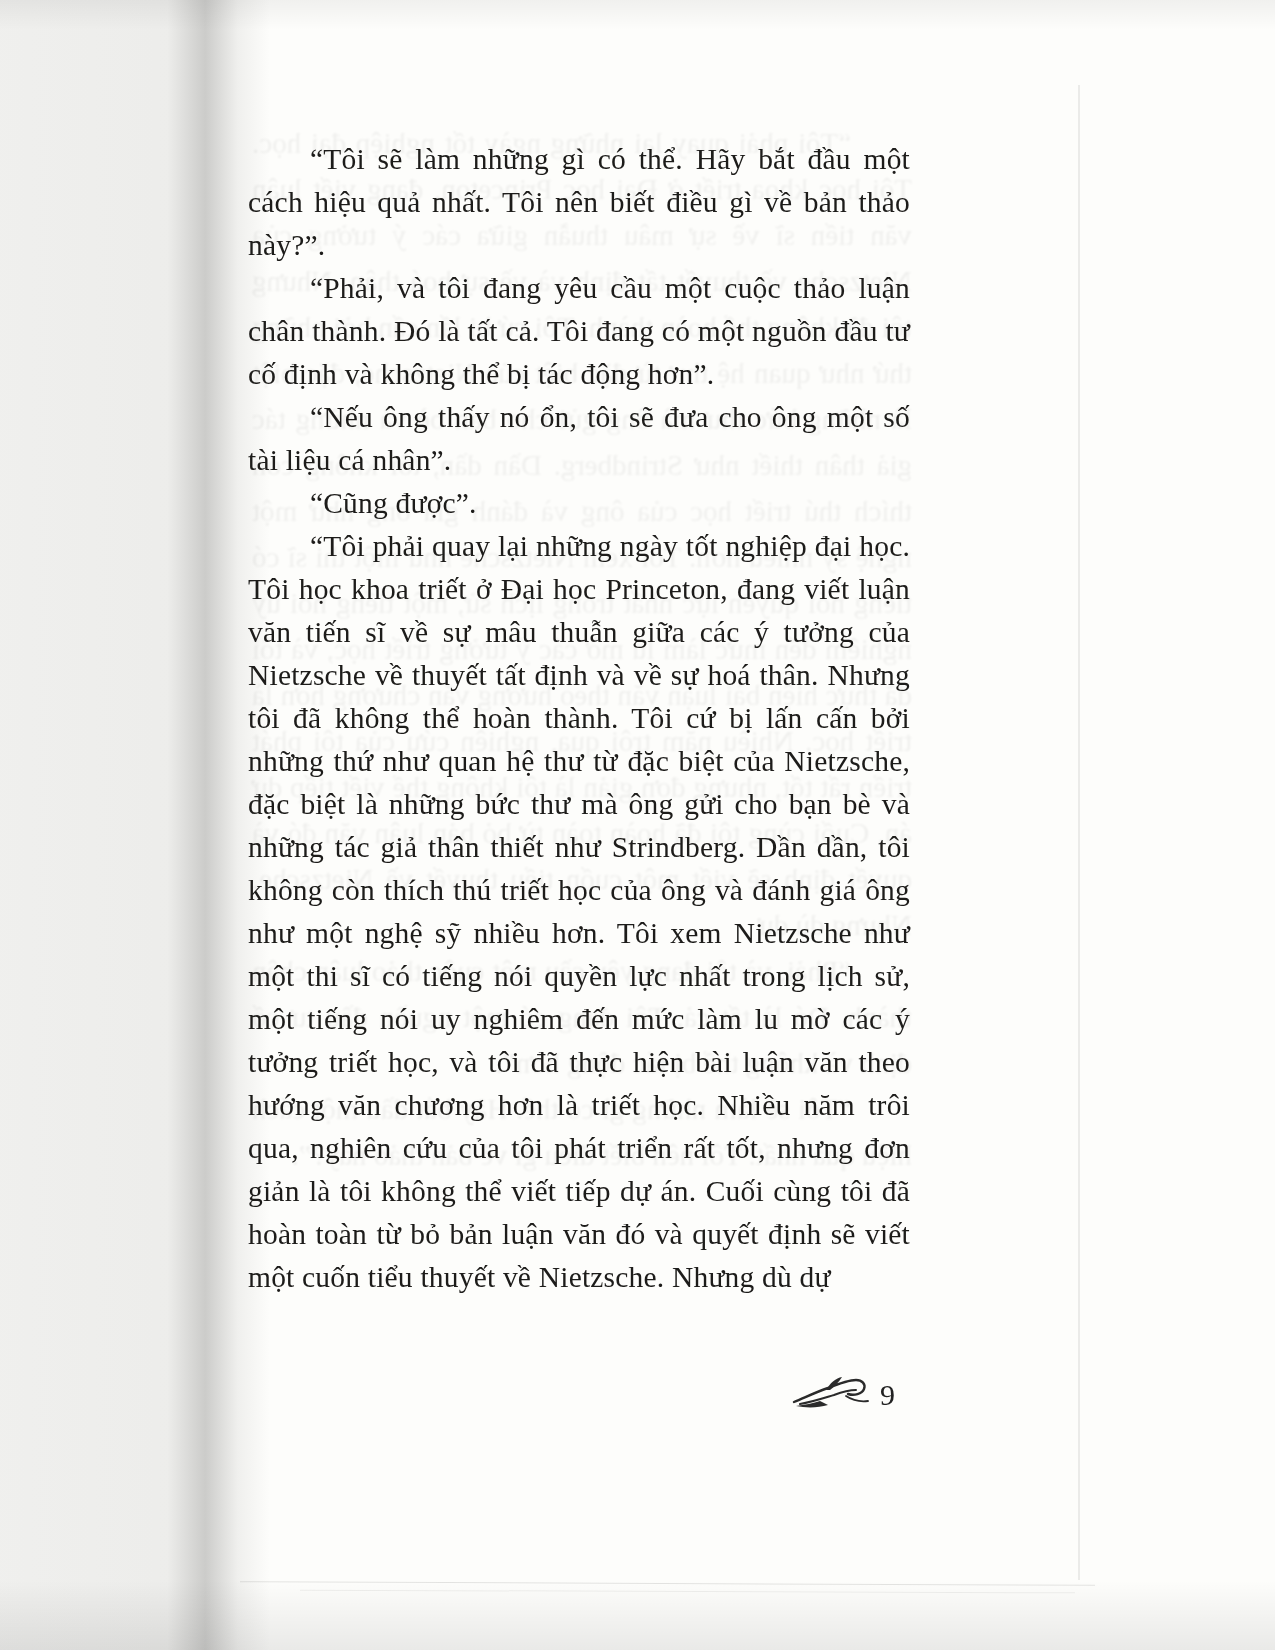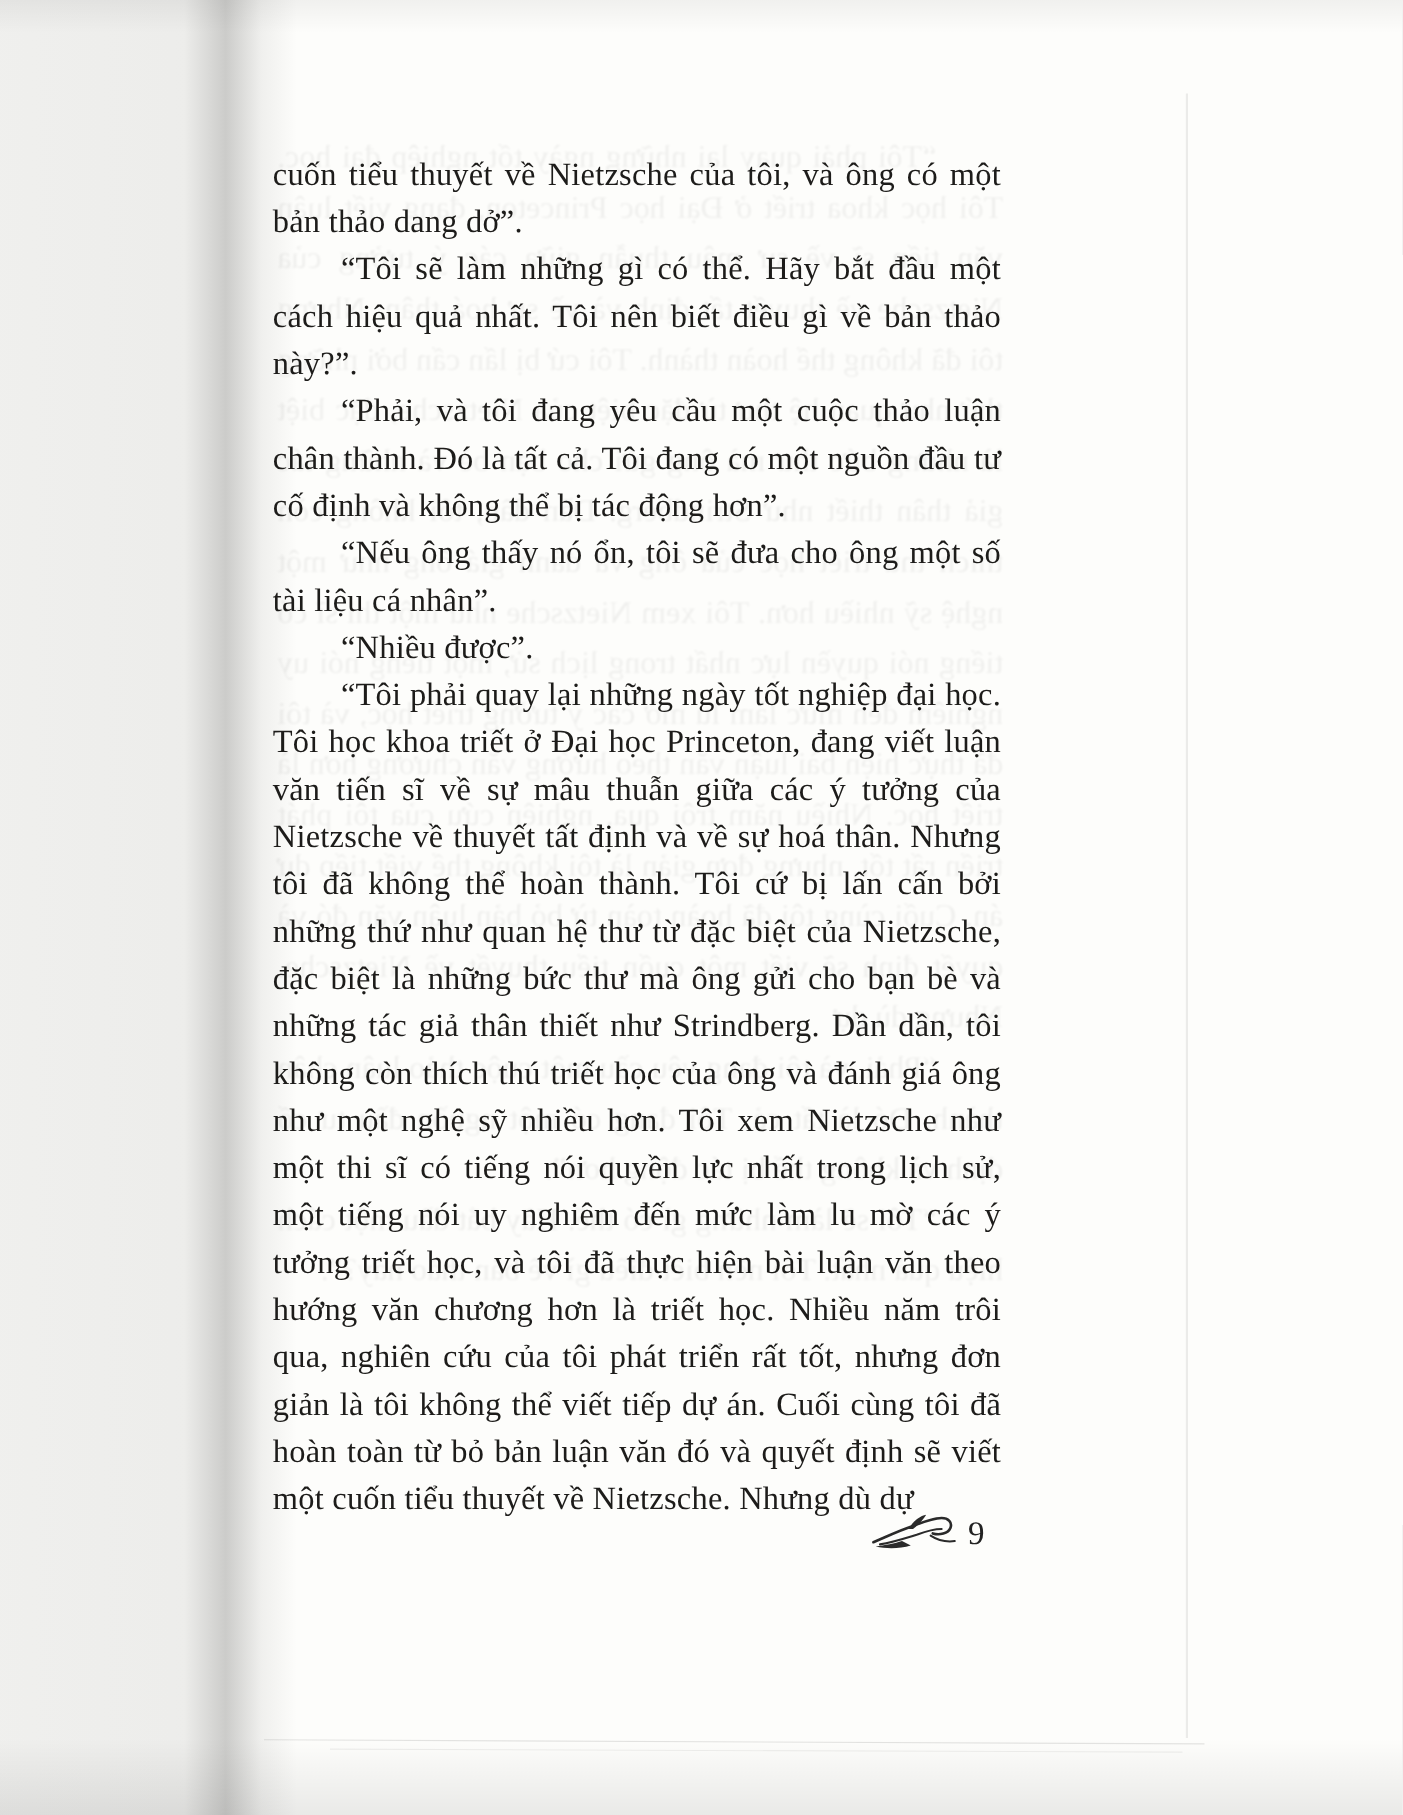--- a/index.html
+++ b/index.html
@@ -131,25 +131,24 @@
   <div class="page-stack-line-2"></div>
   <div class="bottom-shade"></div>
 
   <div class="ghost-layer" aria-hidden="true">
     <p>“Tôi phải quay lại những ngày tốt nghiệp đại học. Tôi học khoa triết ở Đại học Princeton, đang viết luận văn tiến sĩ về sự mâu thuẫn giữa các ý tưởng của Nietzsche về thuyết tất định và về sự hoá thân. Nhưng tôi đã không thể hoàn thành. Tôi cứ bị lấn cấn bởi những thứ như quan hệ thư từ đặc biệt của Nietzsche, đặc biệt là những bức thư mà ông gửi cho bạn bè và những tác giả thân thiết như Strindberg. Dần dần, tôi không còn thích thú triết học của ông và đánh giá ông như một nghệ sỹ nhiều hơn. Tôi xem Nietzsche như một thi sĩ có tiếng nói quyền lực nhất trong lịch sử, một tiếng nói uy nghiêm đến mức làm lu mờ các ý tưởng triết học, và tôi đã thực hiện bài luận văn theo hướng văn chương hơn là triết học. Nhiều năm trôi qua, nghiên cứu của tôi phát triển rất tốt, nhưng đơn giản là tôi không thể viết tiếp dự án. Cuối cùng tôi đã hoàn toàn từ bỏ bản luận văn đó và quyết định sẽ viết một cuốn tiểu thuyết về Nietzsche. Nhưng dù dự</p>
     <p>“Phải, và tôi đang yêu cầu một cuộc thảo luận chân thành. Đó là tất cả. Tôi đang có một nguồn đầu tư cố định và không thể bị tác động hơn”.</p>
     <p>“Tôi sẽ làm những gì có thể. Hãy bắt đầu một cách hiệu quả nhất. Tôi nên biết điều gì về bản thảo này?”.</p>
   </div>
 
   <div class="text-block">
-    <p class="continuation">cuốn tiểu thuyết về Nietzsche của tôi, và ông có một bản thảo dang dở”.</p>
     <p>“Tôi sẽ làm những gì có thể. Hãy bắt đầu một cách hiệu quả nhất. Tôi nên biết điều gì về bản thảo này?”.</p>
     <p>“Phải, và tôi đang yêu cầu một cuộc thảo luận chân thành. Đó là tất cả. Tôi đang có một nguồn đầu tư cố định và không thể bị tác động hơn”.</p>
     <p>“Nếu ông thấy nó ổn, tôi sẽ đưa cho ông một số tài liệu cá nhân”.</p>
-    <p>“Nhiều được”.</p>
+    <p>“Cũng được”.</p>
     <p>“Tôi phải quay lại những ngày tốt nghiệp đại học. Tôi học khoa triết ở Đại học Princeton, đang viết luận văn tiến sĩ về sự mâu thuẫn giữa các ý tưởng của Nietzsche về thuyết tất định và về sự hoá thân. Nhưng tôi đã không thể hoàn thành. Tôi cứ bị lấn cấn bởi những thứ như quan hệ thư từ đặc biệt của Nietzsche, đặc biệt là những bức thư mà ông gửi cho bạn bè và những tác giả thân thiết như Strindberg. Dần dần, tôi không còn thích thú triết học của ông và đánh giá ông như một nghệ sỹ nhiều hơn. Tôi xem Nietzsche như một thi sĩ có tiếng nói quyền lực nhất trong lịch sử, một tiếng nói uy nghiêm đến mức làm lu mờ các ý tưởng triết học, và tôi đã thực hiện bài luận văn theo hướng văn chương hơn là triết học. Nhiều năm trôi qua, nghiên cứu của tôi phát triển rất tốt, nhưng đơn giản là tôi không thể viết tiếp dự án. Cuối cùng tôi đã hoàn toàn từ bỏ bản luận văn đó và quyết định sẽ viết một cuốn tiểu thuyết về Nietzsche. Nhưng dù dự</p>
   </div>
 
   <div class="pagenum-row">
     <svg class="ornament" viewBox="0 0 84 46" fill="none" xmlns="http://www.w3.org/2000/svg">
       <path d="M4 34 C 14 30, 26 24, 38 20 C 48 16, 58 12, 66 12 C 72 12, 76 16, 74 21 C 72 26, 64 28, 58 26" stroke="#2a2a2a" stroke-width="2.4" stroke-linecap="round"></path>
       <path d="M10 36 C 22 34, 34 30, 44 27 C 52 24, 60 22, 66 22" stroke="#2a2a2a" stroke-width="2" stroke-linecap="round"></path>
       <path d="M6 38 C 16 40, 28 40, 38 37 L 30 33 C 24 35, 14 37, 6 38 Z" fill="#2a2a2a"></path>
       <path d="M36 22 C 40 15, 46 10, 52 9 C 49 14, 44 19, 40 22" fill="#2a2a2a"></path>
       <path d="M56 28 C 62 32, 70 34, 78 33" stroke="#2a2a2a" stroke-width="1.8" stroke-linecap="round"></path>

